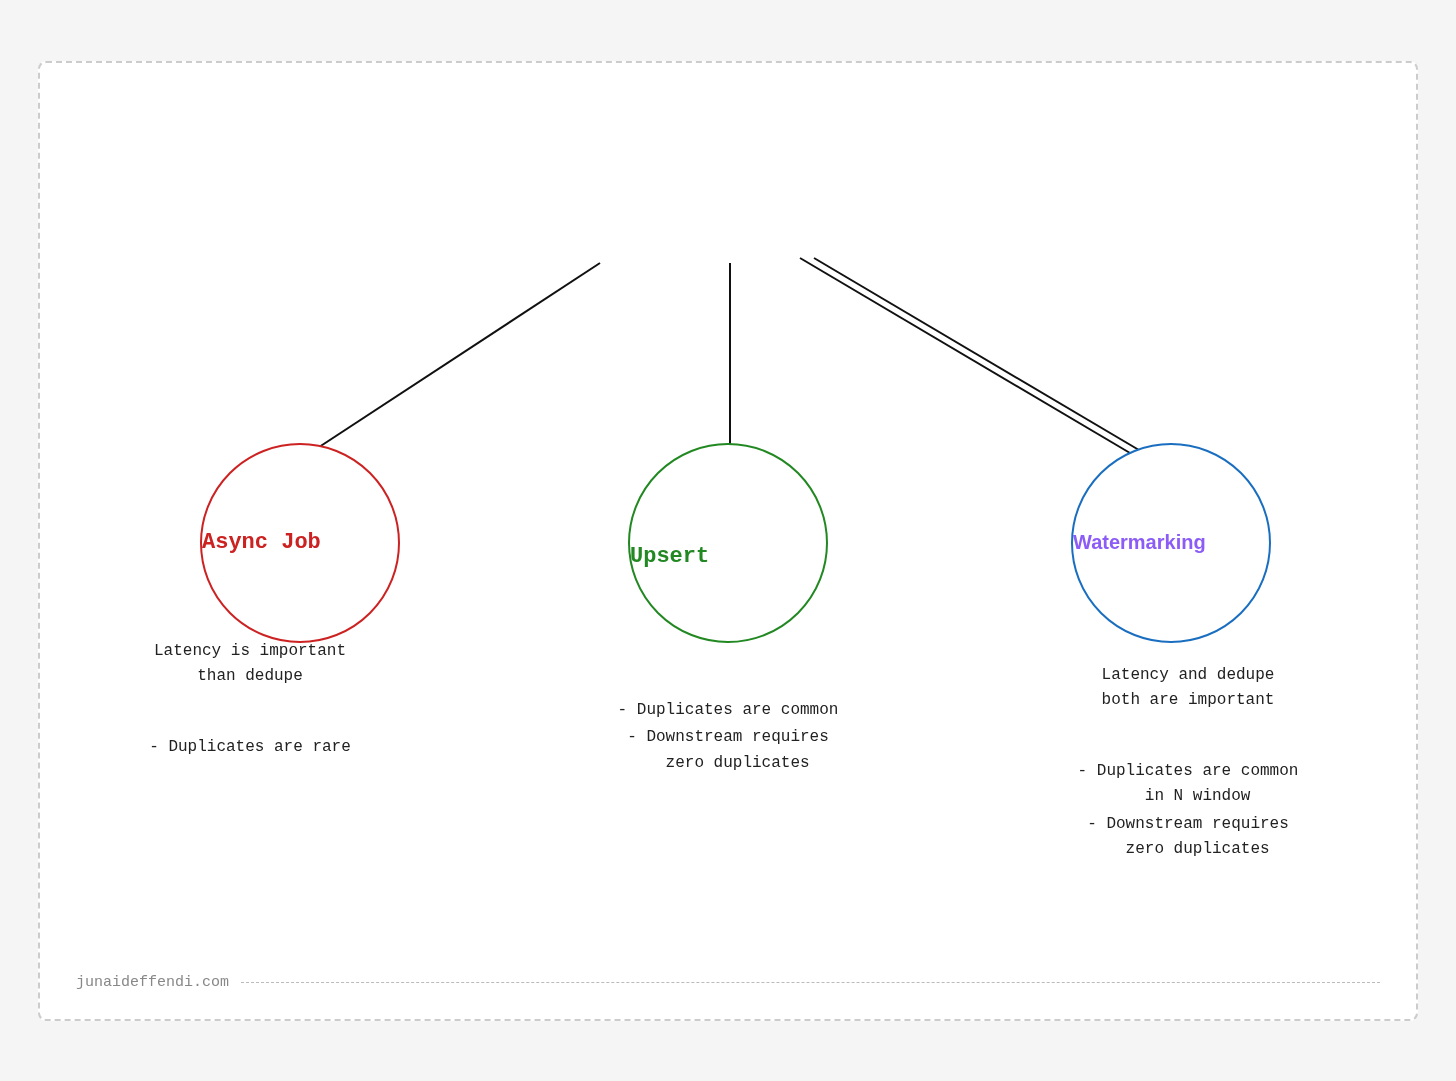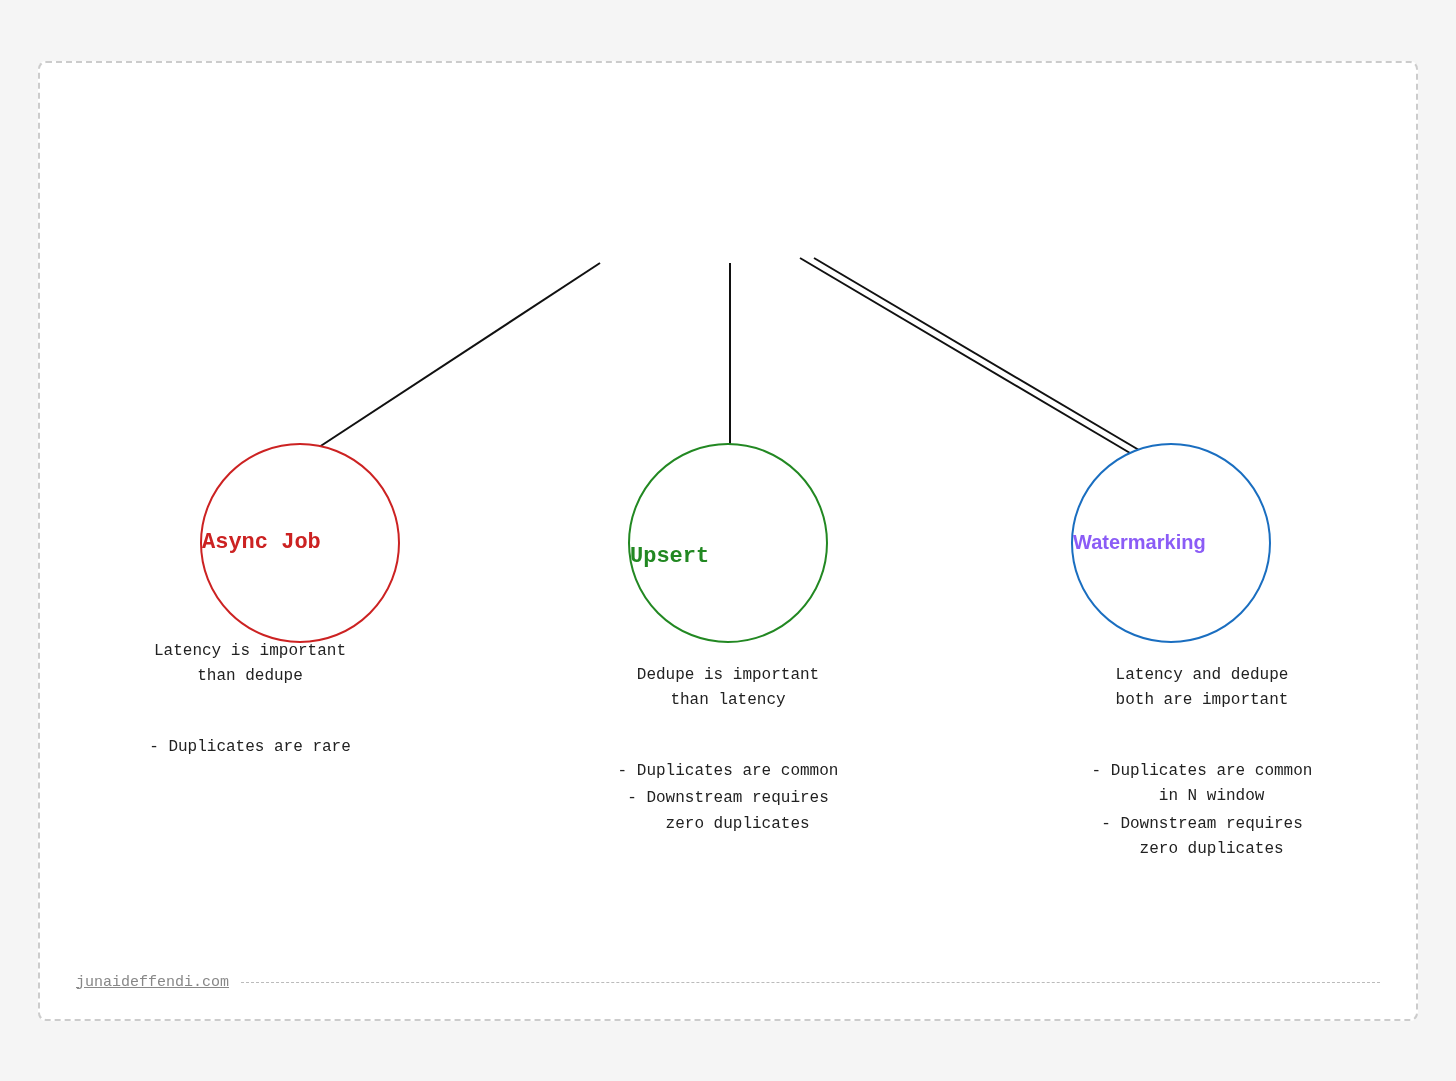--- a/index.html
+++ b/index.html
@@ -33,21 +33,20 @@
       align-items: center;
       gap: 0;
     }
 
     .footer-text {
       font-family: 'Courier New', Courier, monospace;
       font-size: 15px;
       color: #888888;
       white-space: nowrap;
       margin-right: 12px;
-      text-decoration: underline;
     }
 
     .footer-line {
       flex: 1;
       border-top: 1px dashed #bbbbbb;
     }
 
     
     .root-node {
       position: absolute;
@@ -145,21 +144,21 @@
     .desc-upsert {
       top: 600px;
       left: 50%;
       transform: translateX(-50%);
       width: 320px;
       text-align: center;
     }
 
     .desc-watermark {
       top: 600px;
-      right: 34px;
+      right: 48px;
       width: 360px;
       text-align: center;
     }
 
     .desc-heading {
       font-size: 16px;
       margin-bottom: 10px;
       display: block;
     }
 
@@ -216,21 +215,20 @@
   </div>
 
   <div class="desc-block desc-async">
     <span class="desc-heading">Latency is important<br>than dedupe</span>
     <div class="desc-list">
       <span class="desc-list-item">- Duplicates are rare</span>
     </div>
   </div>
 
   <div class="desc-block desc-upsert">
-    <span class="desc-heading">Dedupe is important<br>than latency</span>
     <div class="desc-list">
       <span class="desc-list-item">- Duplicates are common</span>
       <span class="desc-list-item">- Downstream requires<br>&nbsp;&nbsp;zero duplicates</span>
     </div>
   </div>
 
   <div class="desc-block desc-watermark">
     <span class="desc-heading">Latency and dedupe<br>both are important</span>
     <div class="desc-list">
       <span class="desc-list-item">- Duplicates are common<br>&nbsp;&nbsp;in N window</span>

